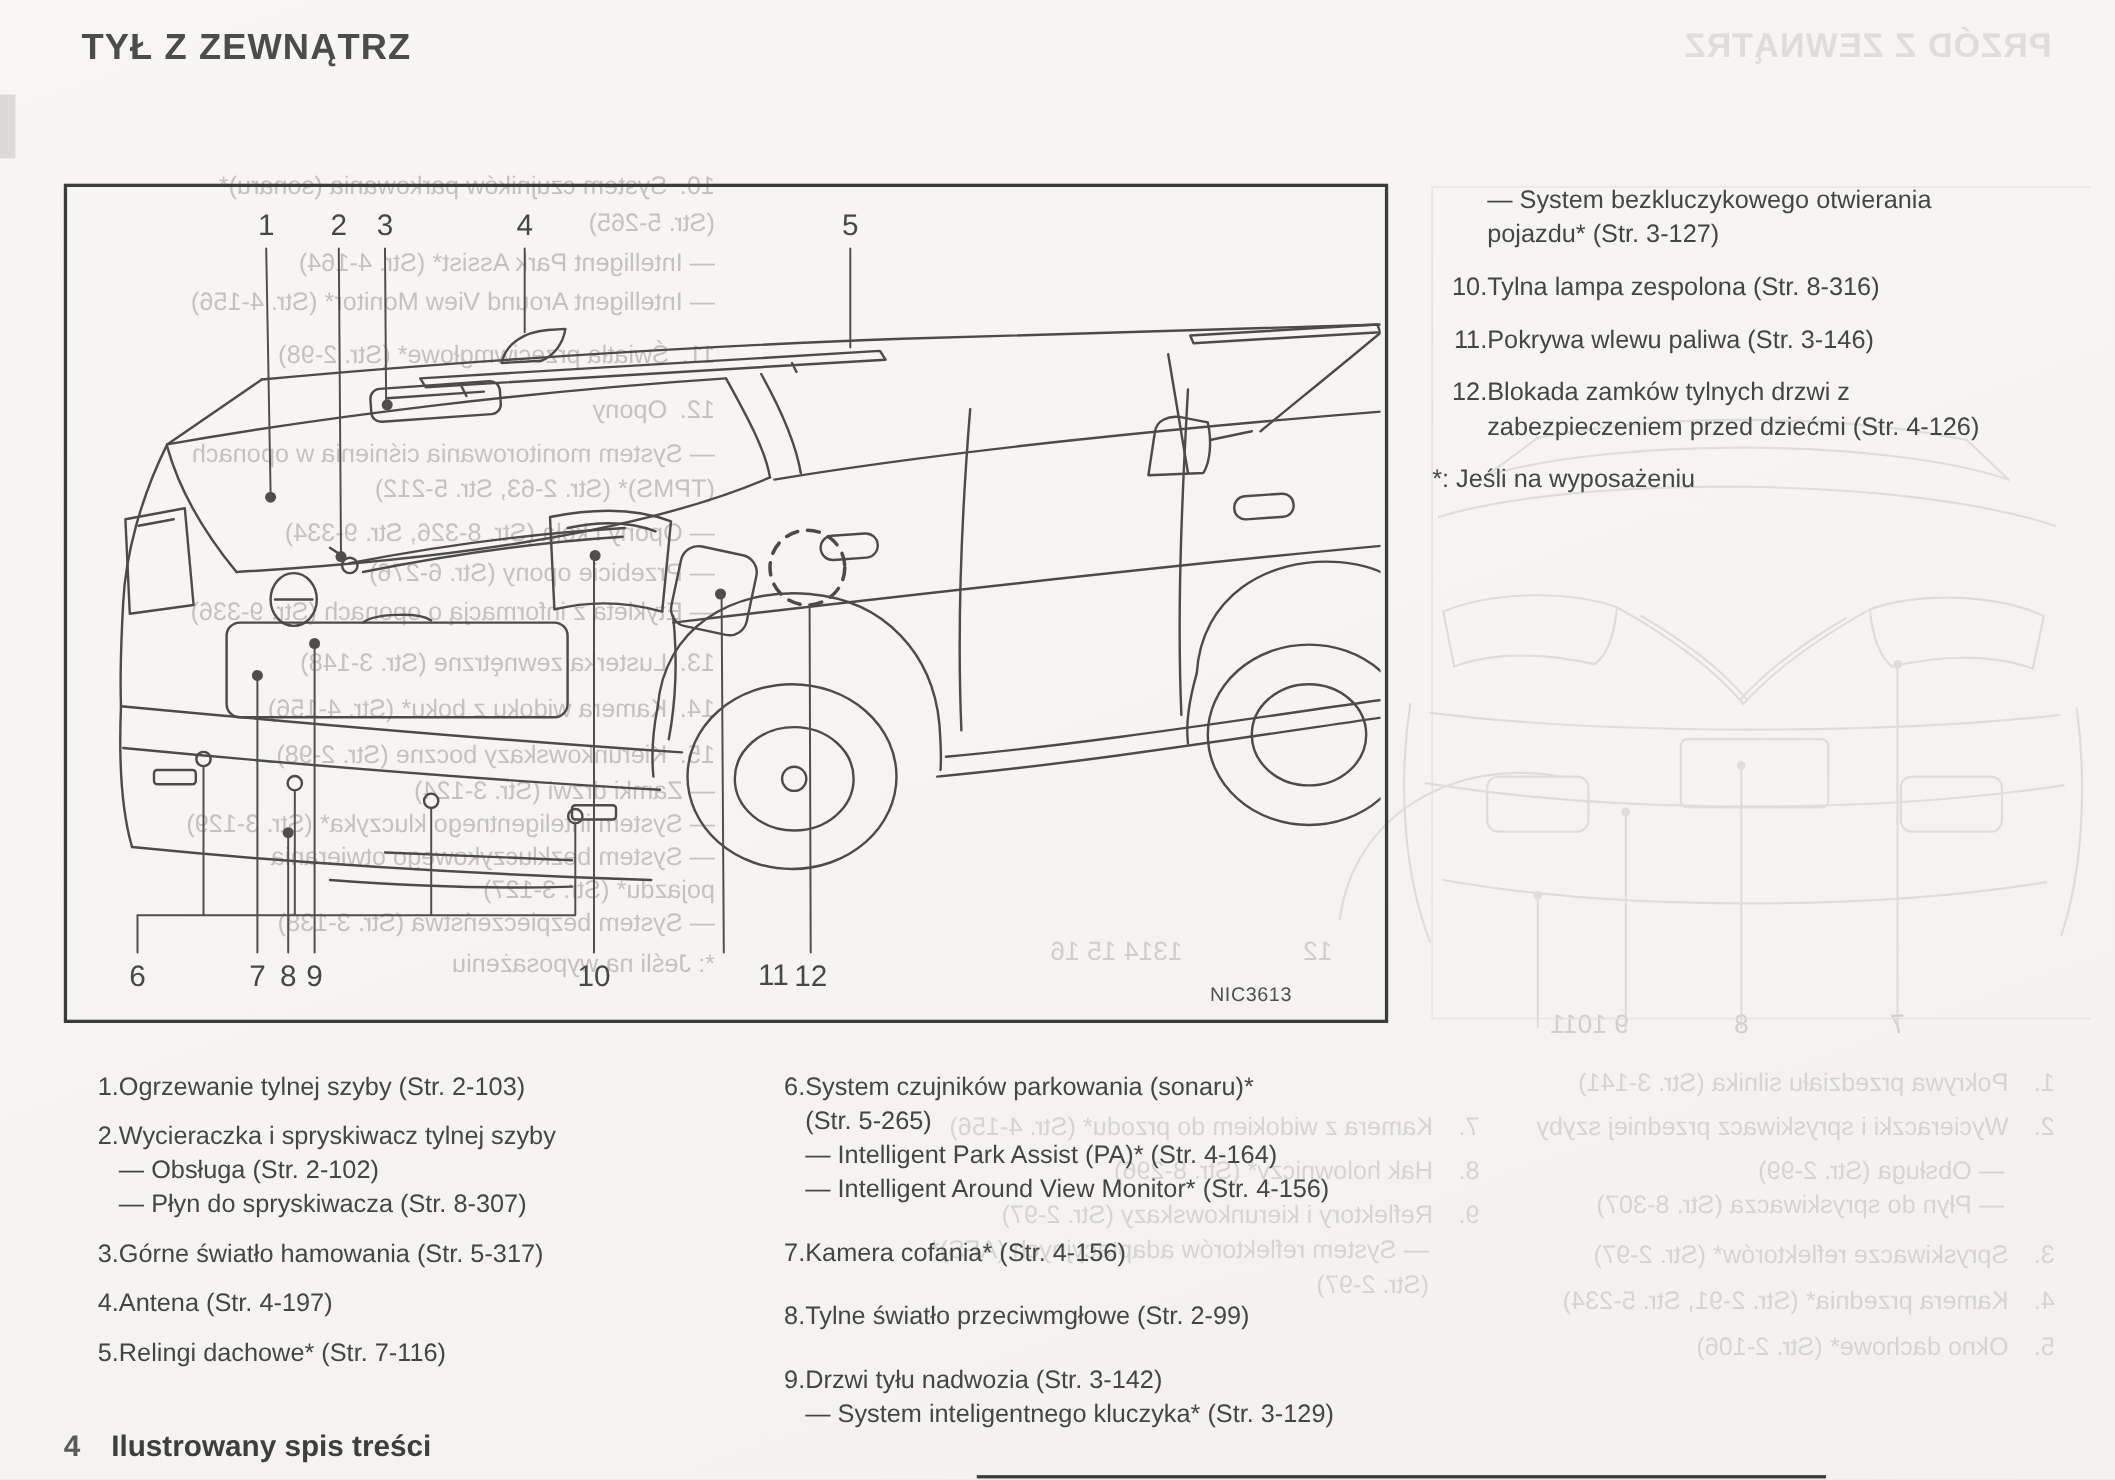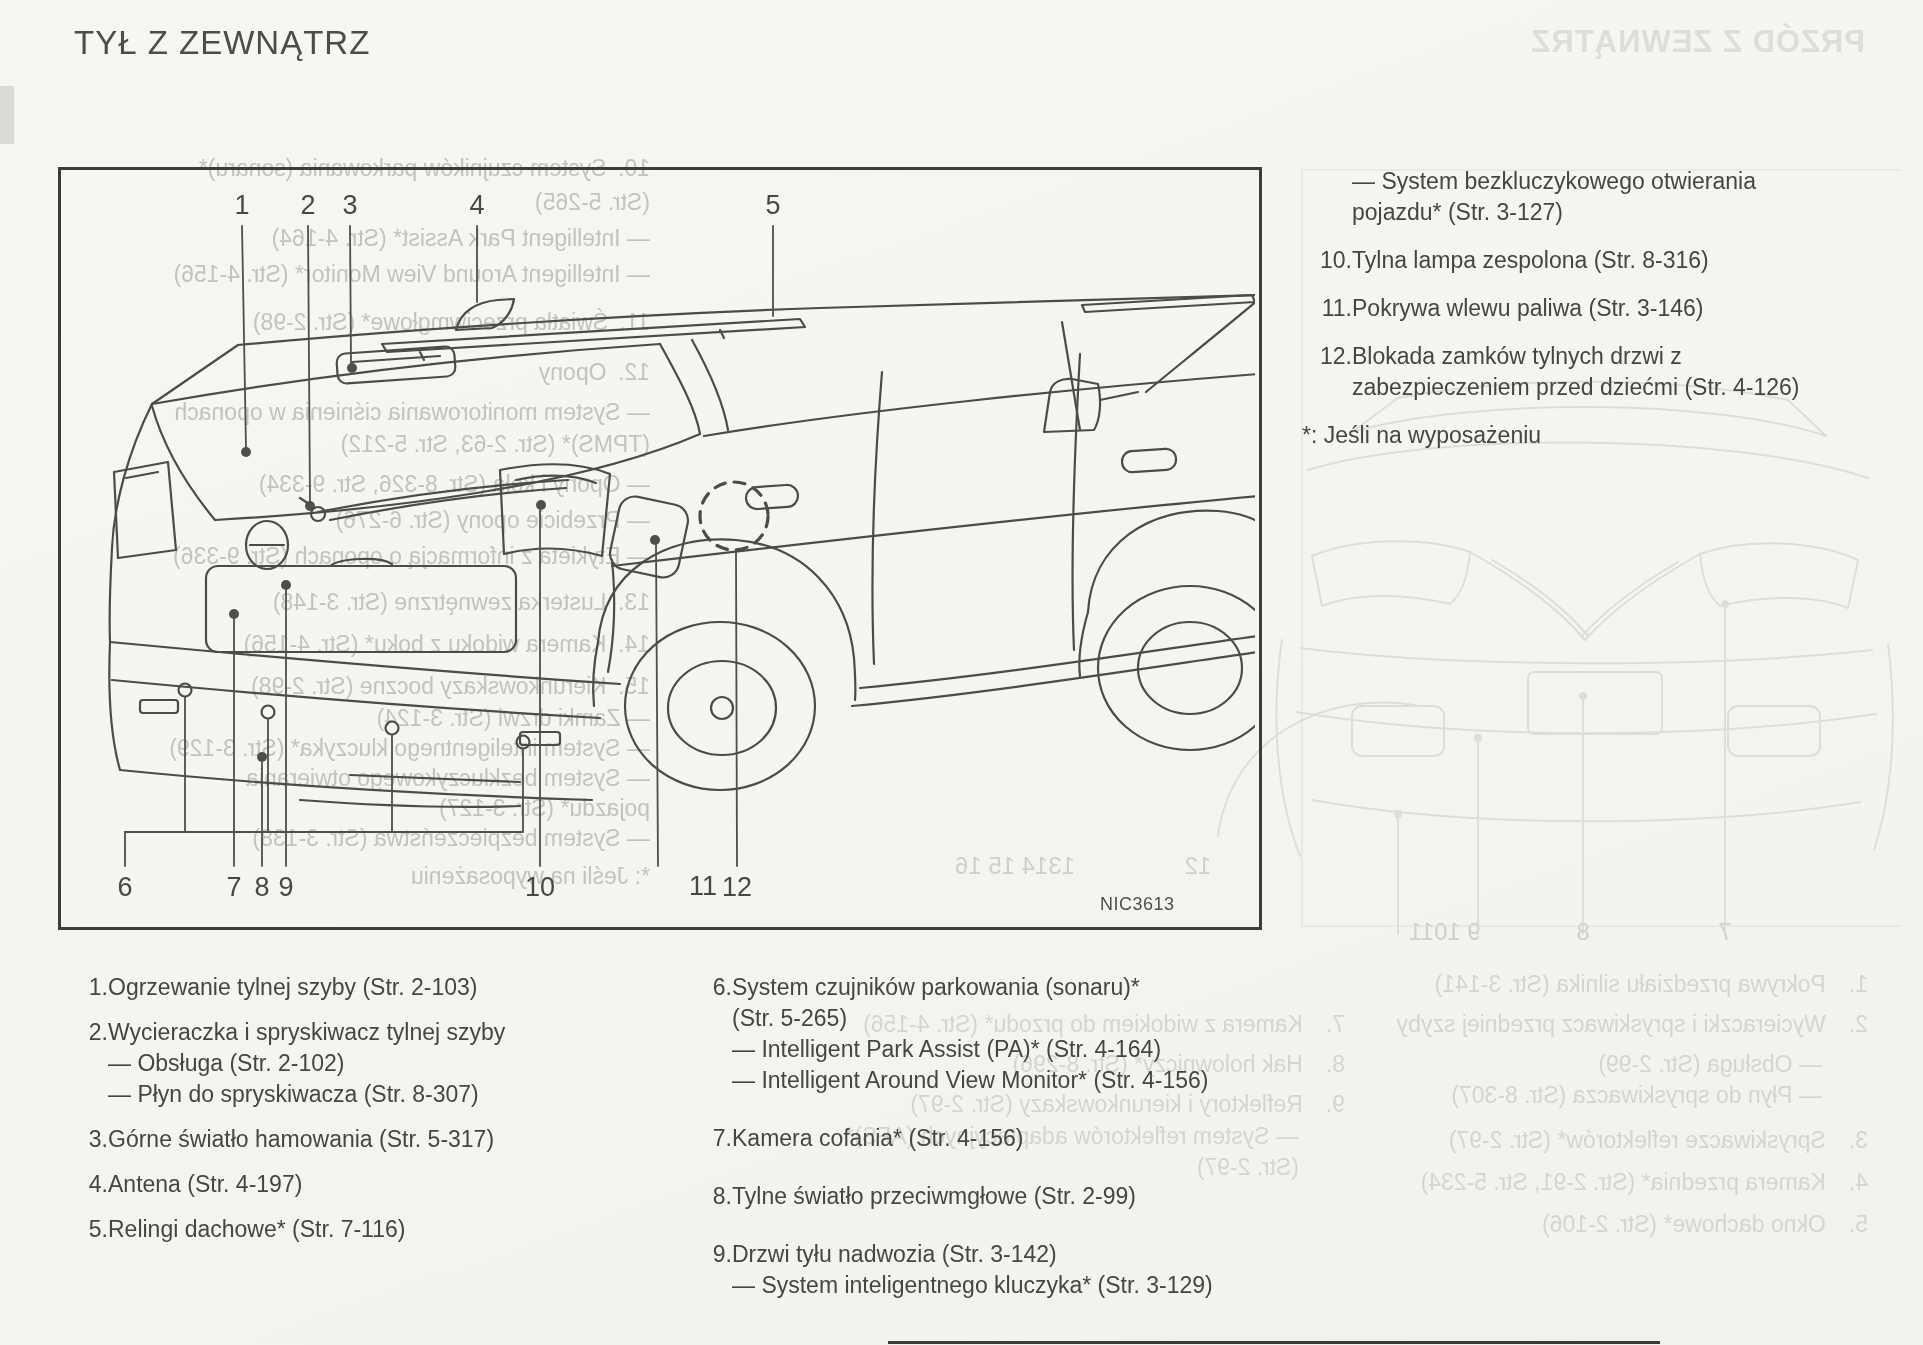--- a/index.html
+++ b/index.html
@@ -4,21 +4,21 @@
 <style>
   html,body{margin:0;padding:0;background:#e9e8e5;}
   #page{
     position:relative;width:1923px;height:1345px;overflow:hidden;
     background:linear-gradient(160deg,#f7f6f3 0%,#f5f4f1 55%,#f2f1ee 100%);
     font-family:"Liberation Sans","DejaVu Sans",sans-serif;
     color:#434342;
   }
   .abs{position:absolute;}
   #page-title{
-    left:74px;top:24px;font-size:33px;letter-spacing:1px;color:#4c4c4b;font-weight:400;
+    left:74px;top:24px;font-size:33px;letter-spacing:1px;color:#4c4c4b;font-weight:700;
   }
   #edge-tab{left:0;top:86px;width:14px;height:58px;background:#dbdad6;}
   #diagram-box{
     left:58px;top:167px;width:1198px;height:757px;border:3px solid #3c3c3b;background:transparent;
   }
   #fig-code{left:1100px;top:894px;width:148px;text-align:left;font-size:18px;color:#4f4f4e;letter-spacing:.5px;}
   svg{position:absolute;left:0;top:0;}
   .callout-num{
     position:absolute;width:44px;text-align:center;font-size:27px;color:#474746;
   }
@@ -317,15 +317,18 @@
       <div class="legend-item">
         <span class="num">12.</span>
         <div>
           <div>Blokada zamków tylnych drzwi z</div>
           <div>zabezpieczeniem przed dziećmi (Str. 4-126)</div>
         </div>
       </div>
     </div>
   <div id="footnote" class="abs">*: Jeśli na wyposażeniu</div>
 
+  <div id="footer" class="abs">
+    <span class="pn">4</span><span class="sec">Ilustrowany spis treści</span>
+  </div>
 
   <div id="bottom-hairline" class="abs"></div>
 </div>
 
 </body></html>

